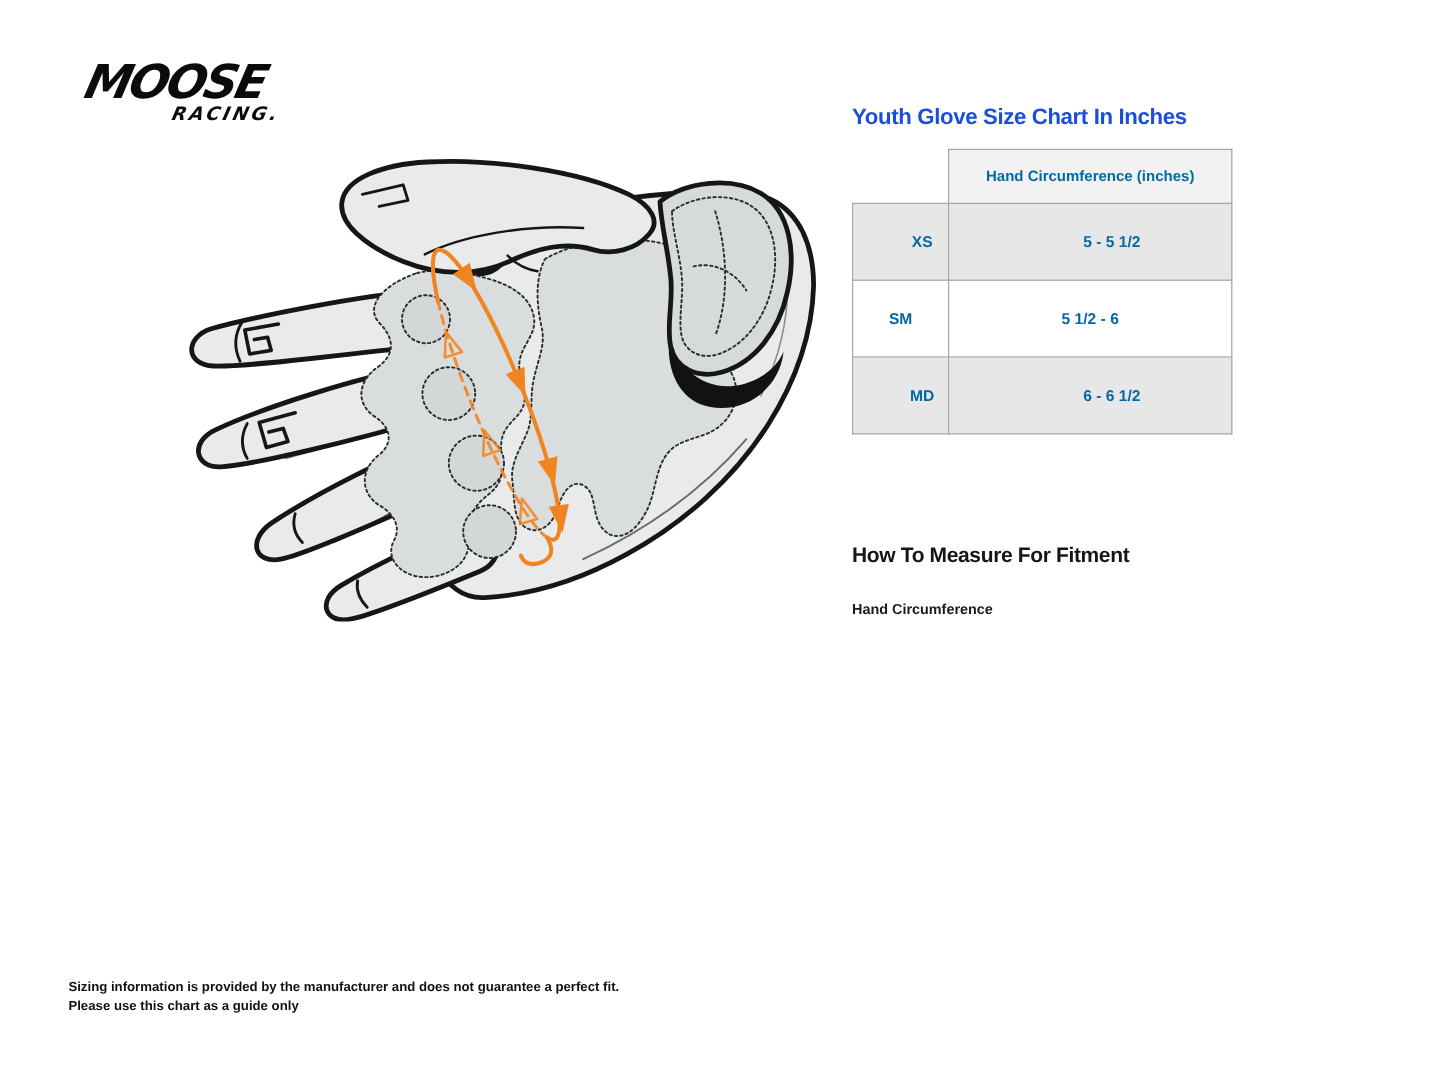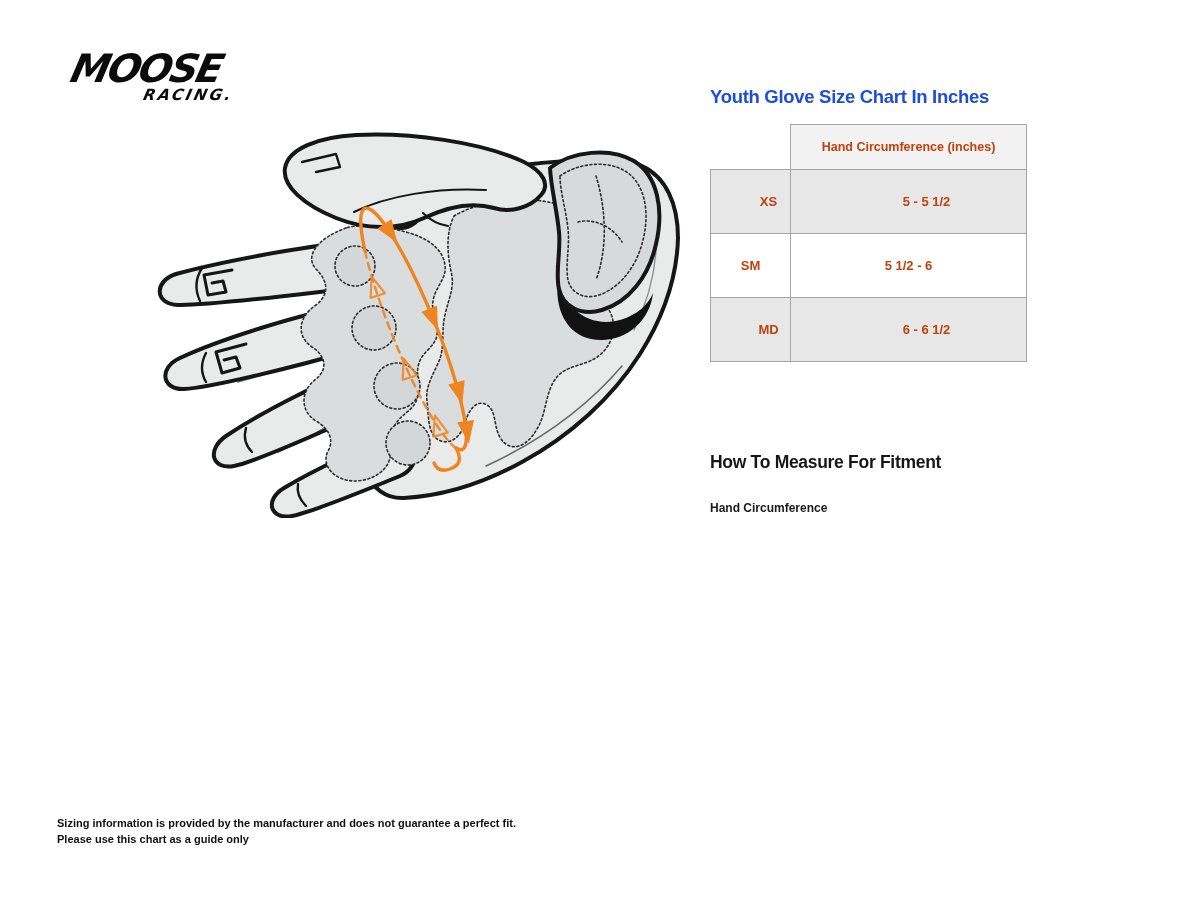--- a/index.html
+++ b/index.html
@@ -12,21 +12,21 @@
 
   
   .glove { position:absolute; left:150px; top:118px; }
 
   
   .chart-title { position:absolute; left:710px; top:86px; font-size:18.5px; font-weight:700;
                  letter-spacing:-0.3px; color:#1d4ed8; }
   table.size-table { position:absolute; left:710px; top:124px; border-collapse:collapse;
                      table-layout:fixed; }
   table.size-table th, table.size-table td { border:1px solid #a5a5a5; text-align:center;
-                     vertical-align:middle; font-size:13px; font-weight:700; color:#c2410c; }
+                     vertical-align:middle; font-size:13px; font-weight:700; color:#0369a1; }
   table.size-table th.corner { border:none; background:transparent; width:80px; }
   table.size-table th.hcell { width:236px; height:45px; background:#f2f2f2; font-size:12.5px; }
   table.size-table td { height:64px; background:#ffffff; }
   table.size-table td.c1 { width:80px; }
   table.size-table tr.stripe td { background:#e7e7e7;padding-left:36px; }
 
   .measure-heading { position:absolute; left:710px; top:452px; font-size:17.5px; font-weight:700;
                      letter-spacing:-0.3px; color:#161616; }
   .measure-sub { position:absolute; left:710px; top:479px; font-size:12px; font-weight:700;margin-top:22px; }
   .measure-body { position:absolute; left:710px; top:493.5px; width:305px; font-size:12px;

